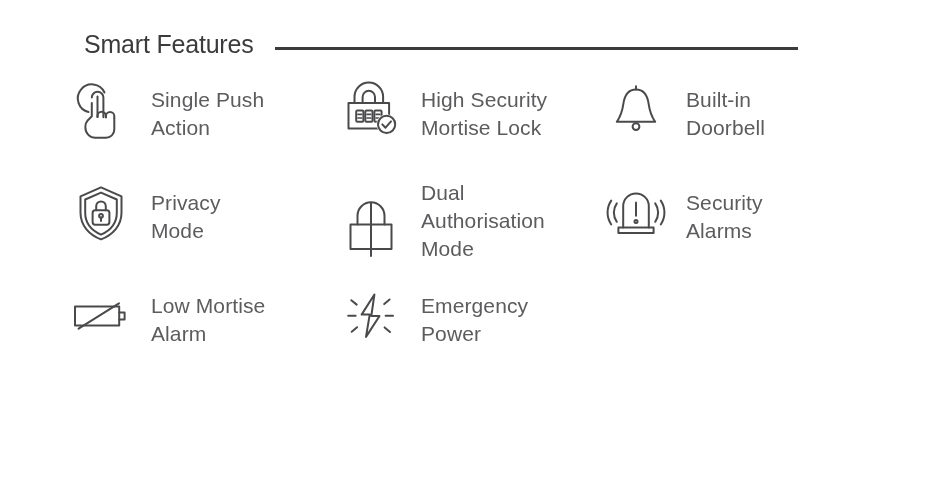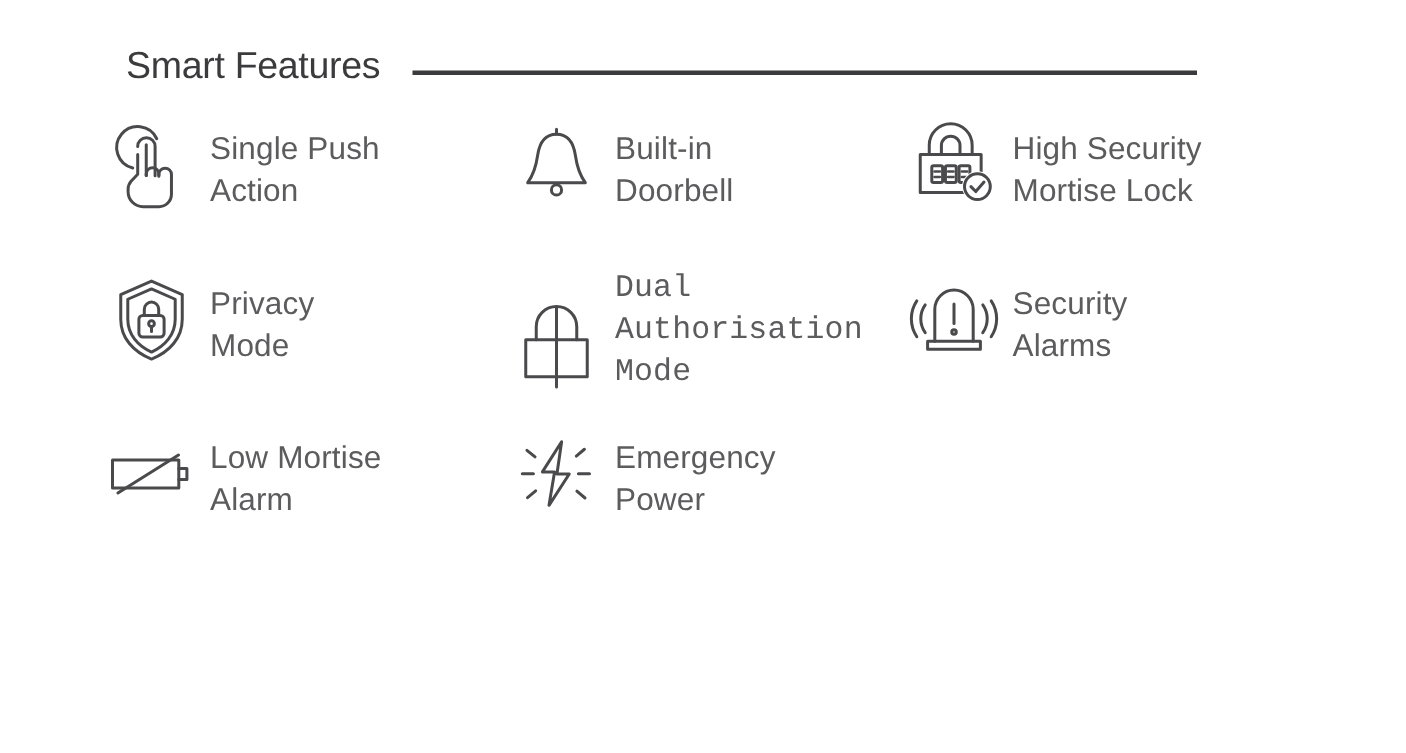--- a/index.html
+++ b/index.html
@@ -50,22 +50,22 @@
     left: 62px;
     top: 76px;
     width: 866px;
     display: grid;
     grid-template-columns: 270px 265px 331px;
     grid-auto-rows: 103px;
     align-items: start;
   }
   .feature {
     display: flex;
-    align-items: flex-end;
-    gap: 0px;
+    align-items: center;
+    gap: 11px;
   }
   .feature-icon {
     flex: 0 0 auto;
     width: 78px;
     height: 64px;
     display: flex;
     align-items: center;
     justify-content: center;
     margin-top: 2px;
   }
@@ -75,21 +75,21 @@
   }
   .feature-label {
     flex: 1 1 auto;
     font-size: 21px;
     line-height: 28px;
     color: #5c5c5e;
     letter-spacing: 0.1px;
     padding-top: 10px;
     white-space: pre-line;
   }
-  .feature.tall .feature-label { padding-top: 0px; font-family: Liberation Mono, monospace; }
+  .feature.tall .feature-label { padding-top: 0px; }
   .feature.tall .feature-icon { margin-top: 16px; }
 
   
   .ico {
     fill: none;
     stroke: #4a4a4c;
     stroke-width: 2;
     stroke-linecap: round;
     stroke-linejoin: round;
   }
@@ -111,32 +111,20 @@
         <path class="ico" d="M30.5 11.5 A14 14 0 1 0 14.5 31"></path>
         <path class="ico" d="M23.5 15.5 v20.5"></path>
         <path class="ico" d="M23.5 36 v-1 a4.2 4.2 0 0 1 8.4 0 v1"></path>
         <path class="ico" d="M31.9 36.5 v-1.2 a4.2 4.2 0 0 1 8.4 0 v1.5"></path>
         <path class="ico" d="M17.8 16.6 a5.8 5.8 0 0 1 11.6 0 v19.6"></path>
         <path class="ico" d="M17.8 22 v13.2 l-4.4 4.6 a8 8 0 0 0 -2 5.4 v1.6 a10 10 0 0 0 10 10 h10.6 a8.3 8.3 0 0 0 8.3 -8.3 V37.2"></path>
       </svg>
     </span>
     <span class="feature-label">Single Push
 Action</span>
-  </div>
-
-  <div class="feature">
-    <span class="feature-icon">
-      <svg width="52" height="54" viewBox="0 0 52 54">
-        <path class="ico" d="M26 6.5 c-8.6 0 -11.6 7.2 -12.6 14.2 c-1.1 7.9 -3.3 13.6 -6.6 18.1 h38.4 c-3.3 -4.5 -5.5 -10.2 -6.6 -18.1 C37.6 13.7 34.6 6.5 26 6.5 Z"></path>
-        <path class="ico" d="M26 6.4 v-3.2"></path>
-        <circle class="ico" cx="26" cy="43.6" r="3.4"></circle>
-      </svg>
-    </span>
-    <span class="feature-label">Built-in
-Doorbell</span>
   </div>
 
   <div class="feature">
     <span class="feature-icon">
       <svg width="62" height="60" viewBox="0 0 62 60">
         <path class="ico" d="M14.5 23 V16.8 a14.3 14.3 0 0 1 28.6 0 V23"></path>
         <path class="ico" d="M22.6 23 V17 a6.2 6.2 0 0 1 12.4 0 v6"></path>
         <path class="ico" d="M8.5 23 h40.6 v25.4 H8.5 Z"></path>
         <rect class="ico" x="16.2" y="30.5" width="7.2" height="11.2" rx="1.2"></rect>
         <rect class="ico" x="25.3" y="30.5" width="7.2" height="11.2" rx="1.2"></rect>
@@ -146,20 +134,32 @@
         <circle class="ico" cx="46.6" cy="44.4" r="8.6"></circle>
         <path class="ico" d="M42.3 44.4 l3.2 3.3 l5.5 -6.3"></path>
       </svg>
     </span>
     <span class="feature-label">High Security
 Mortise Lock</span>
   </div>
 
   <div class="feature">
     <span class="feature-icon">
+      <svg width="52" height="54" viewBox="0 0 52 54">
+        <path class="ico" d="M26 6.5 c-8.6 0 -11.6 7.2 -12.6 14.2 c-1.1 7.9 -3.3 13.6 -6.6 18.1 h38.4 c-3.3 -4.5 -5.5 -10.2 -6.6 -18.1 C37.6 13.7 34.6 6.5 26 6.5 Z"></path>
+        <path class="ico" d="M26 6.4 v-3.2"></path>
+        <circle class="ico" cx="26" cy="43.6" r="3.4"></circle>
+      </svg>
+    </span>
+    <span class="feature-label">Built-in
+Doorbell</span>
+  </div>
+
+  <div class="feature">
+    <span class="feature-icon">
       <svg width="56" height="58" viewBox="0 0 56 58">
         <path class="ico" d="M28 3.4 L7.5 12.4 v16.4 c0 12.6 8.5 21.8 20.5 26.6 c12 -4.8 20.5 -14 20.5 -26.6 V12.4 Z"></path>
         <path class="ico" d="M28 8.6 L12.2 15.5 v13.3 c0 10.3 6.8 17.9 15.8 21.9 c9 -4 15.8 -11.6 15.8 -21.9 V15.5 Z"></path>
         <rect class="ico" x="19.6" y="26.3" width="16.8" height="14.4" rx="2.6"></rect>
         <path class="ico" d="M23.2 26.3 v-4.1 a4.8 4.8 0 0 1 9.6 0 v4.1"></path>
         <circle class="ico" cx="28" cy="31.8" r="1.9"></circle>
         <path class="ico" d="M28 33.6 v3.4"></path>
       </svg>
     </span>
     <span class="feature-label">Privacy

